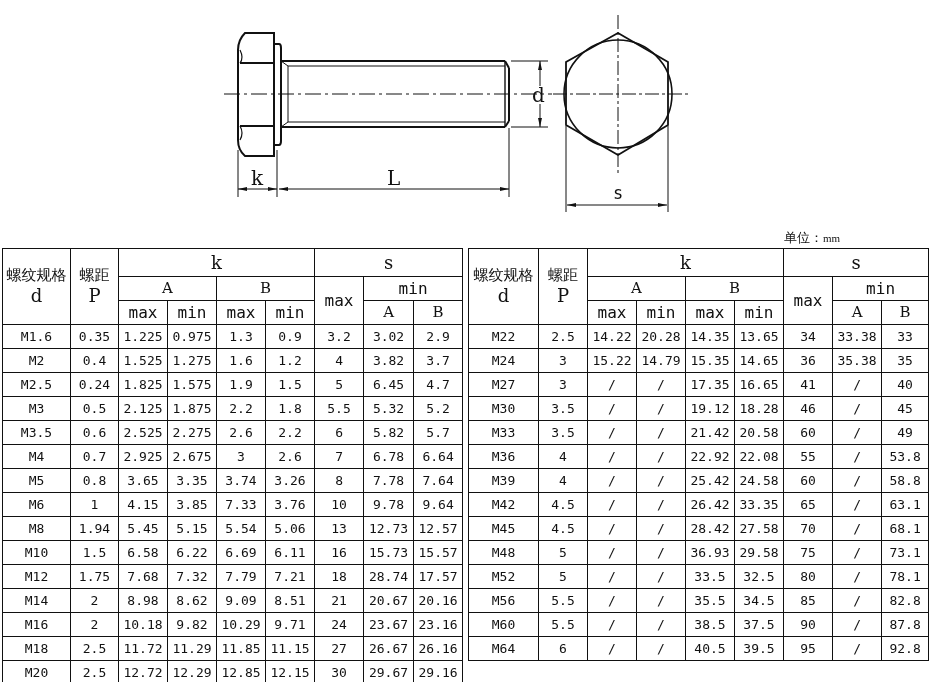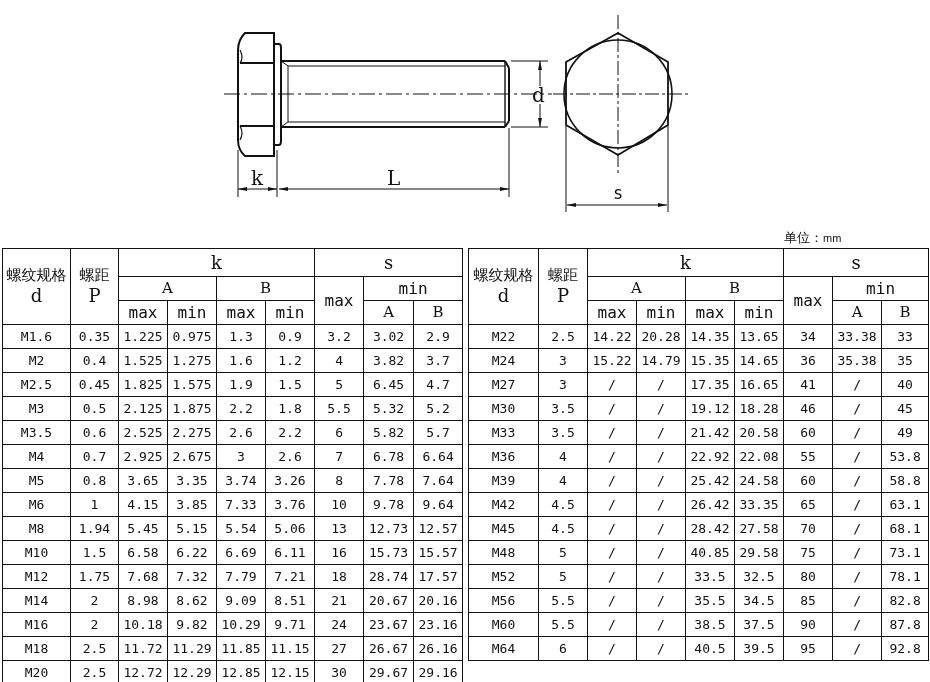--- a/index.html
+++ b/index.html
@@ -1,21 +1,21 @@
 <!DOCTYPE html>
 <html><head>
 <meta charset="utf-8">
 <style>
   html, body { margin:0; padding:0; background:#ffffff; }
   body { width:930px; height:682px; position:relative; overflow:hidden;
          font-family:"DejaVu Sans Mono","Liberation Mono",monospace; color:#111; }
   .drawing { position:absolute; left:0; top:0; width:930px; height:225px; }
   .unit { position:absolute; left:784px; top:229px; font-size:13px;
           font-family:"DejaVu Sans","Liberation Sans",sans-serif; }
-  .unit .mm { font-family:Liberation Sans, sans-serif; font-size:11px; }
+  .unit .mm { font-family:Liberation Serif, serif; font-size:11px; }
   table.spec { position:absolute; top:248px; border-collapse:collapse; table-layout:fixed; }
   table.spec td { border:1.3px solid #111; text-align:center; padding:0; height:23px;
                   font-size:13px; white-space:nowrap; overflow:hidden; line-height:1; }
   table.spec td.hd-cn { font-family:"DejaVu Sans","Liberation Sans",sans-serif; font-size:15px;
                          line-height:1.25; vertical-align:middle;margin-left:28px; }
   table.spec td.hd-cn span.big { font-family:"DejaVu Serif","Liberation Serif",serif; font-size:18px; }
   table.spec td.hd-big { font-family:"DejaVu Serif","Liberation Serif",serif; font-size:18px; height:27px; }
   table.spec td.hd-mid { font-family:"DejaVu Serif","Liberation Serif",serif; font-size:15px; }
   table.spec td.hd-sm { font-size:16px; }
   #tbl-left { left:2px; width:460px; }
@@ -144,21 +144,21 @@
         <td>1.525</td>
         <td>1.275</td>
         <td>1.6</td>
         <td>1.2</td>
         <td>4</td>
         <td>3.82</td>
         <td>3.7</td>
       </tr>
       <tr>
         <td>M2.5</td>
-        <td>0.45</td>
+        <td>0.24</td>
         <td>1.825</td>
         <td>1.575</td>
         <td>1.9</td>
         <td>1.5</td>
         <td>5</td>
         <td>6.45</td>
         <td>4.7</td>
       </tr>
       <tr>
         <td>M3</td>
@@ -427,21 +427,21 @@
         <td>27.58</td>
         <td>70</td>
         <td>/</td>
         <td>68.1</td>
       </tr>
       <tr>
         <td>M48</td>
         <td>5</td>
         <td>/</td>
         <td>/</td>
-        <td>40.85</td>
+        <td>36.93</td>
         <td>29.58</td>
         <td>75</td>
         <td>/</td>
         <td>73.1</td>
       </tr>
       <tr>
         <td>M52</td>
         <td>5</td>
         <td>/</td>
         <td>/</td>

